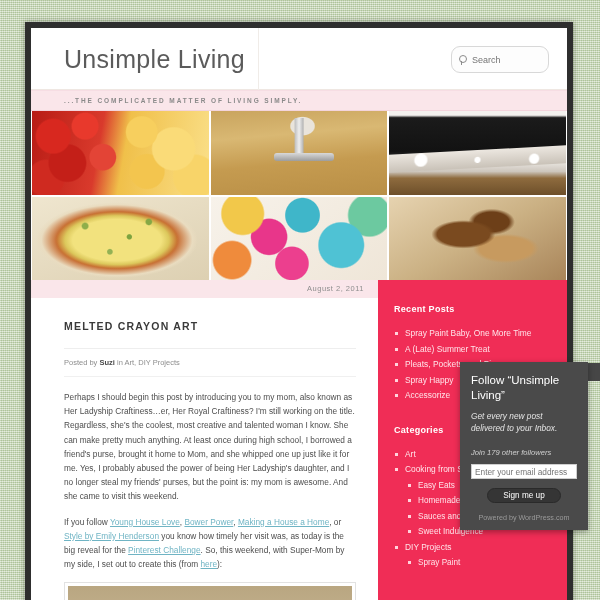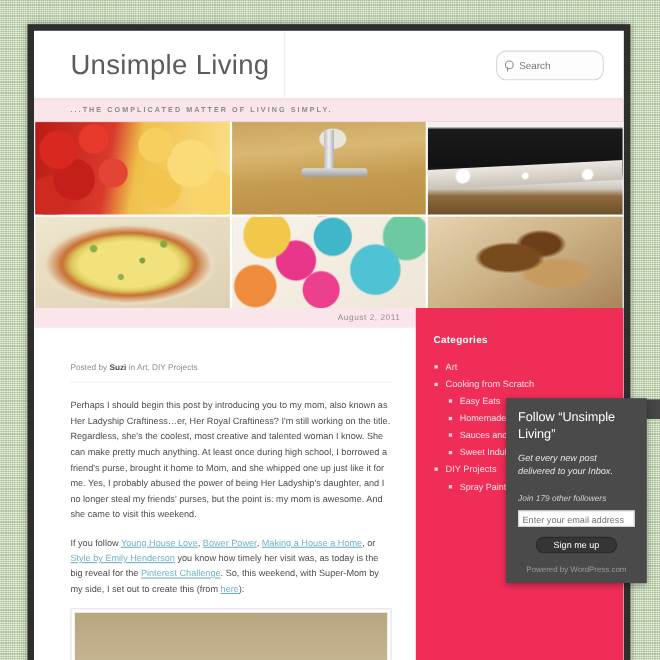--- a/index.html
+++ b/index.html
@@ -437,40 +437,51 @@
     <div class="cell img-fabric"></div>
     <div class="cell img-waffle"></div>
   </div>
 
   <div class="content-area">
 
     <div class="main-col">
       <div class="date-strip">August 2, 2011</div>
 
       <div class="post">
+        <div class="post-title">MELTED CRAYON ART</div>
 
         <div class="post-meta">
           <span>Posted by </span><b>Suzi</b><span> in Art, DIY Projects</span>
         </div>
 
         <div class="post-body">
           <p>Perhaps I should begin this post by introducing you to my mom, also known as Her Ladyship Craftiness…er, Her Royal Craftiness?  I'm still working on the title.  Regardless, she's the coolest, most creative and talented woman I know.  She can make pretty much anything.  At least once during high school, I borrowed a friend's purse, brought it home to Mom, and she whipped one up just like it for me.  Yes, I probably abused the power of being Her Ladyship's daughter, and I no longer steal my friends' purses, but the point is:  my mom is awesome.  And she came to visit this weekend.</p>
           <p><span>If you follow </span><a href="#">Young House Love</a><span>, </span><a href="#">Bower Power</a><span>, </span><a href="#">Making a House a Home</a><span>, or </span><a href="#">Style by Emily Henderson</a><span> you know how timely her visit was, as today is the big reveal for the </span><a href="#">Pinterest Challenge</a><span>.  So, this weekend, with Super-Mom by my side, I set out to create this (from </span><a href="#">here</a><span>):</span></p>
 
           <div class="post-figure">
             <div class="crayon-art">
               
             </div>
           </div>
         </div>
       </div>
     </div>
 
     <div class="sidebar">
 
+      <div class="widget">
+        <div class="widget-title">Recent Posts</div>
+        <ul>
+          <li>Spray Paint Baby, One More Time</li>
+          <li>A (Late) Summer Treat</li>
+          <li>Pleats, Pockets, and Pins</li>
+          <li>Spray Happy</li>
+          <li>Accessorize</li>
+        </ul>
+      </div>
 
       <div class="widget">
         <div class="widget-title">Categories</div>
         <ul>
           <li>
             <span>Art</span>
           </li>
           <li>
             <span>Cooking from Scratch</span>
             <ul>

